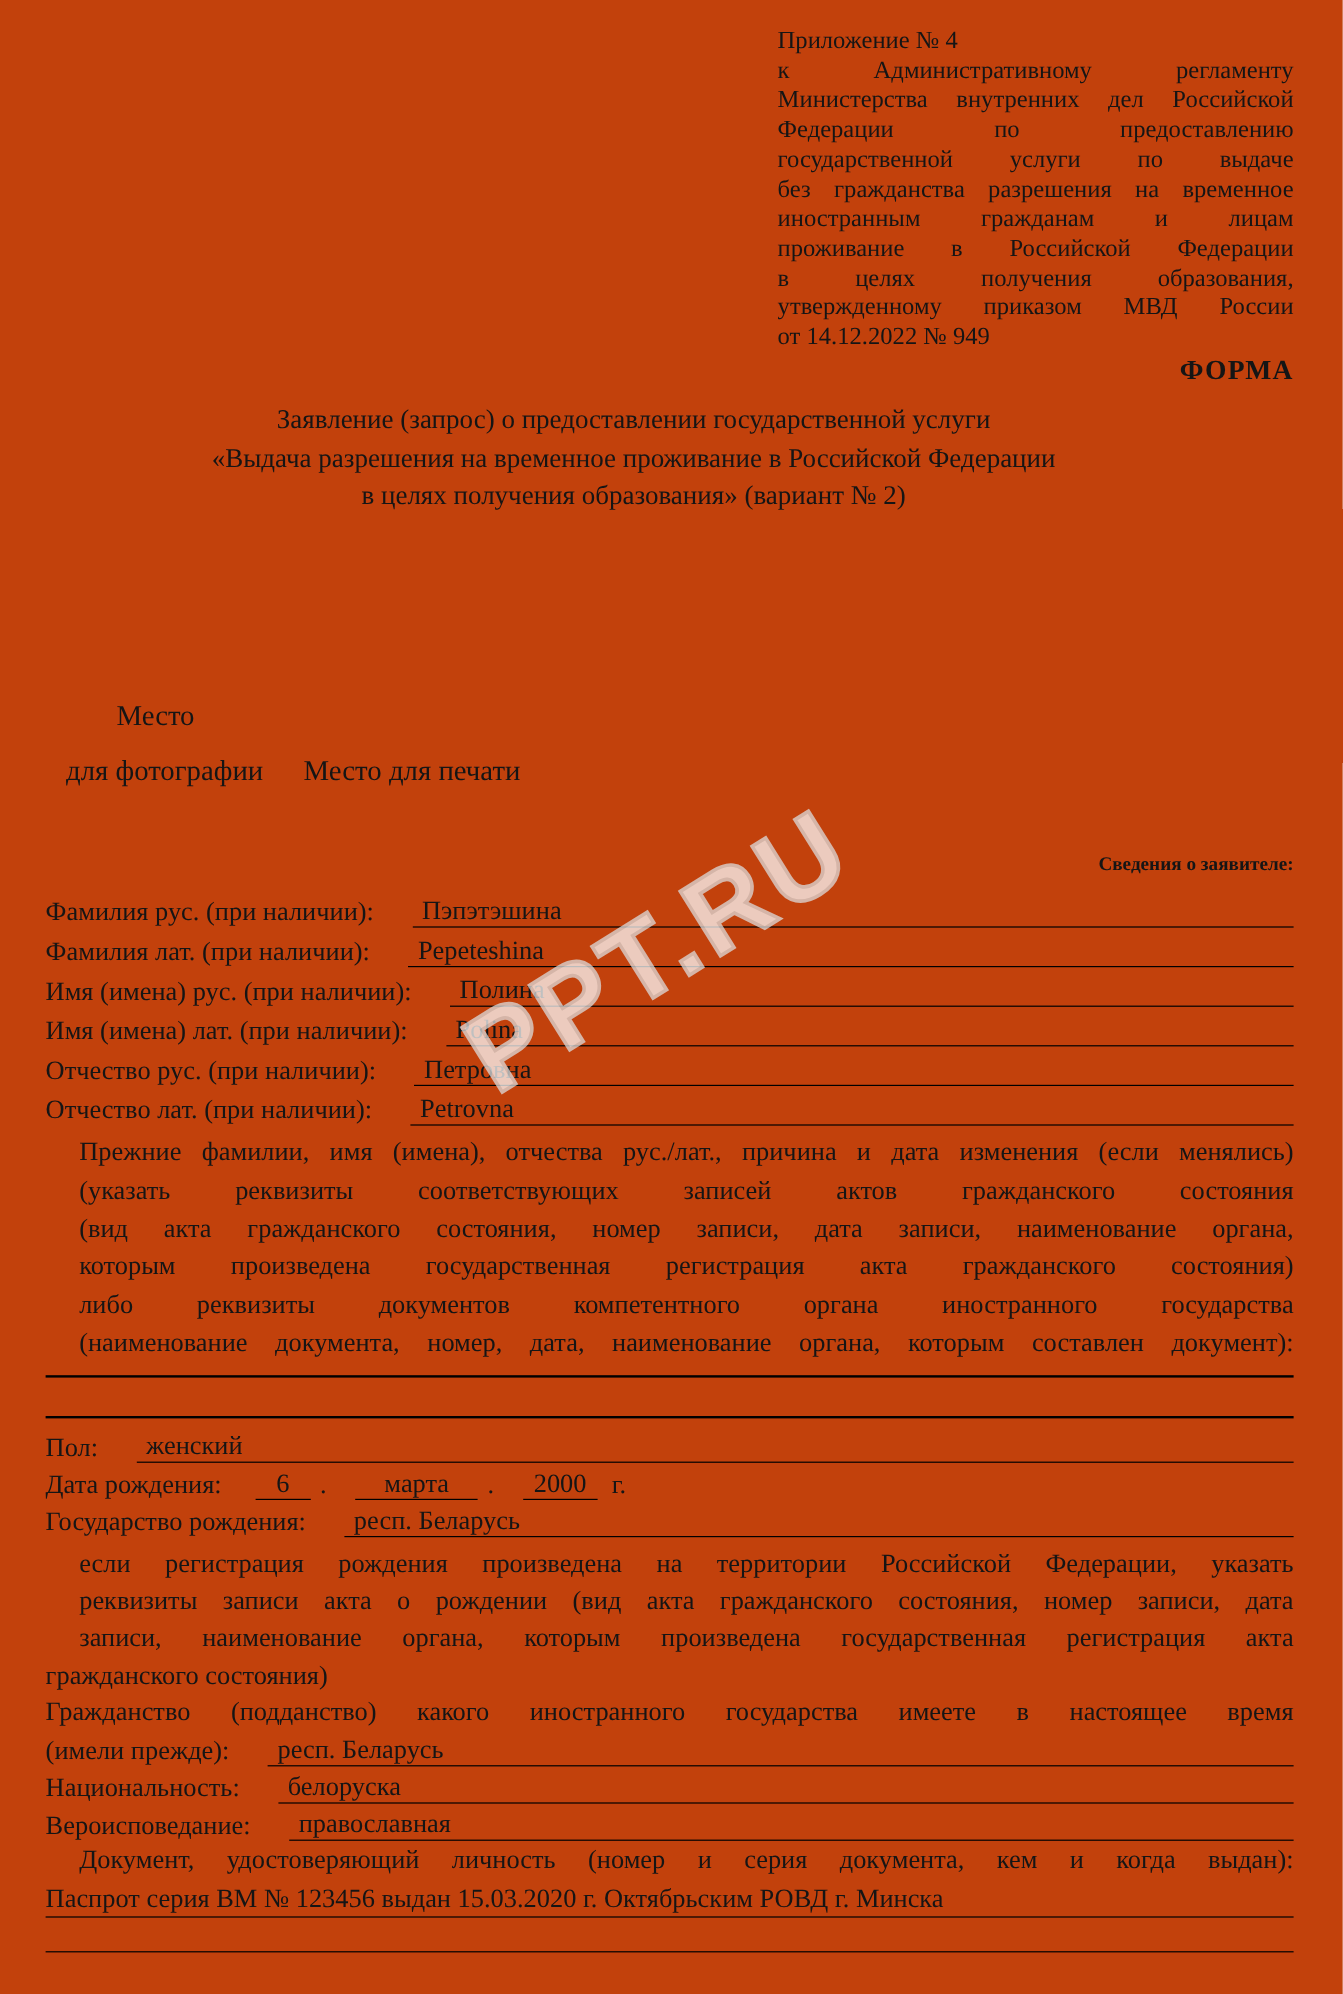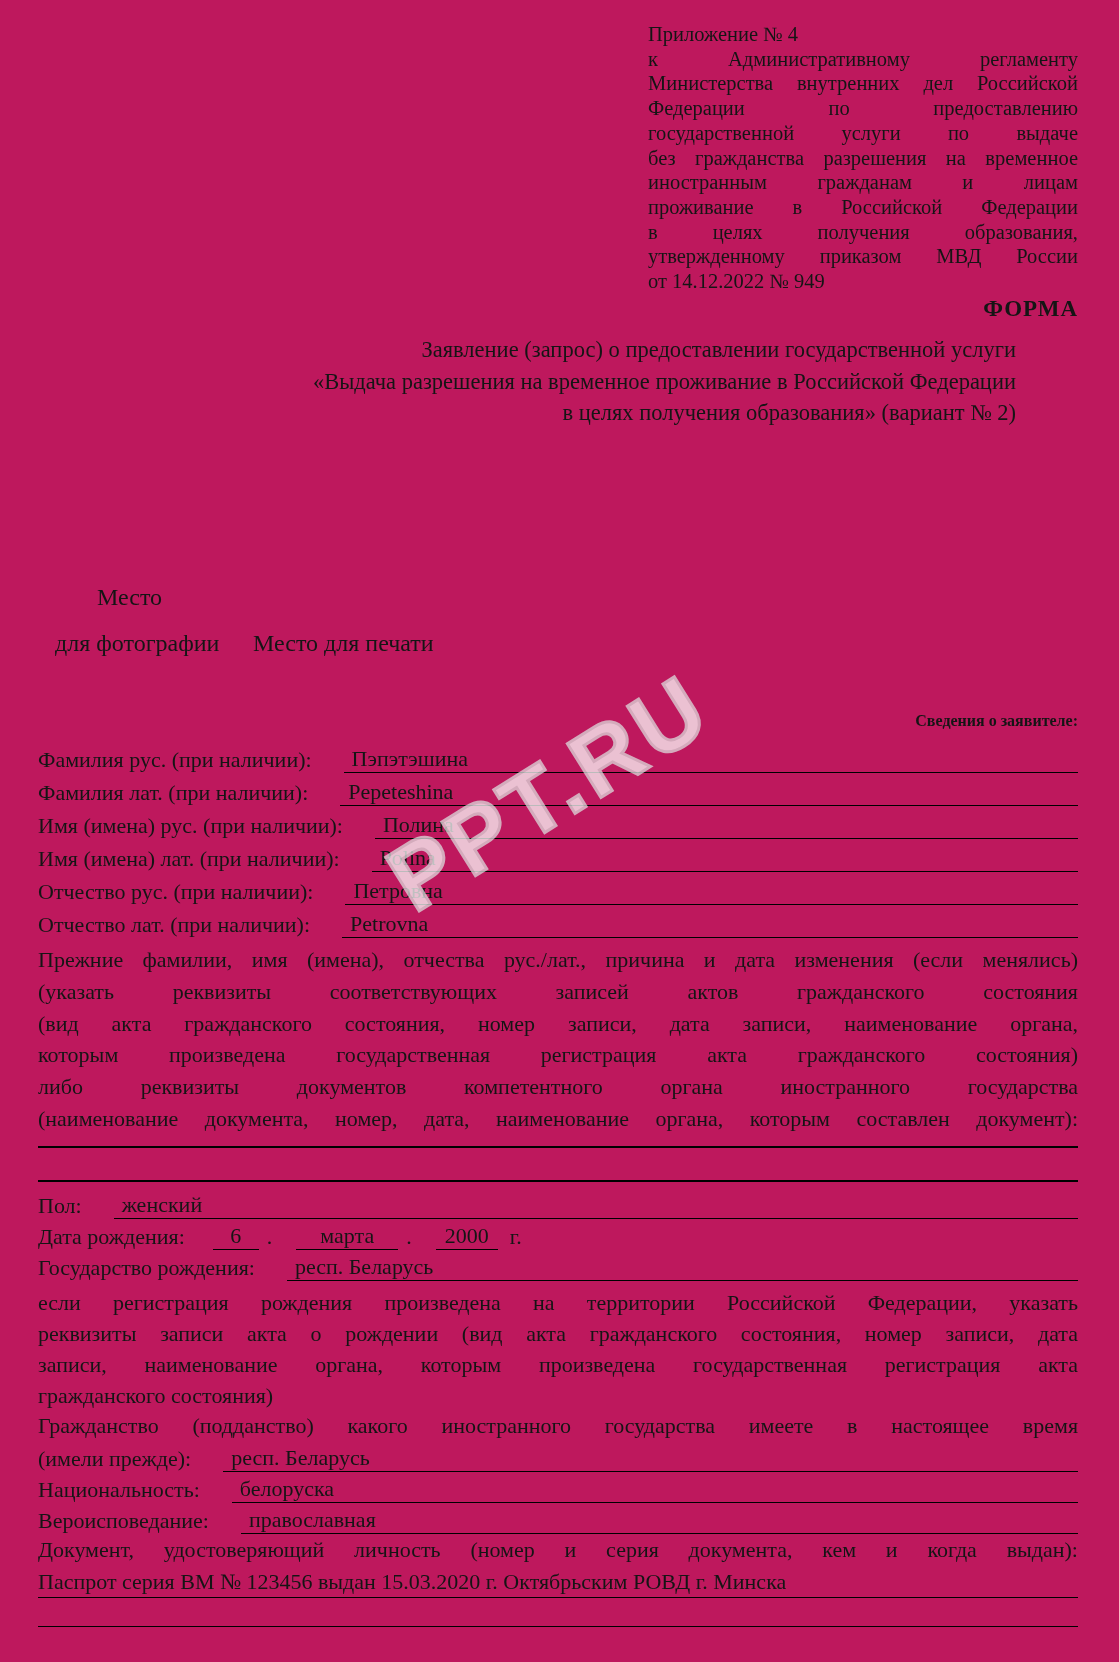--- a/index.html
+++ b/index.html
@@ -1,31 +1,31 @@
 <!DOCTYPE html>
 <html><head>
 <meta charset="utf-8">
 <style>
   html,body { margin:0; padding:0; background:#f2f2f2; }
   .page {
     position:relative; width:1119px; height:1662px; margin:0 auto;
-    background:#be185d; overflow:hidden;
+    background:#c2410c; overflow:hidden;
     font-family:"Liberation Serif","DejaVu Serif",serif; color:#151515;
   }
 
   
   .header-note { position:absolute; left:648px; top:22px; width:430px;
     font-size:20.5px; line-height:24.7px; }
   .header-note .jl { text-align:justify; text-align-last:justify; }
 
   .forma { position:absolute; left:648px; top:296px; width:430px;
     text-align:right; font-weight:700; font-size:23px; letter-spacing:1px; }
 
   .title { position:absolute; left:40px; top:334px; width:976px;
-    text-align:right; font-size:22.5px; line-height:31.5px; }
+    text-align:center; font-size:22.5px; line-height:31.5px; }
 
   .stamp { position:absolute; font-size:24px; white-space:nowrap; }
   .stamp.s1 { left:97px;  top:584px; }
   .stamp.s2 { left:55px;  top:630px; }
   .stamp.s3 { left:253px; top:630px; }
 
   
   .watermark {
     position:absolute; left:330px; top:740px; width:440px; height:110px;
     transform:rotate(-32deg);
@@ -38,21 +38,21 @@
   .main { position:absolute; left:38px; top:704px; width:1040px; font-size:22px; z-index:2; }
 
   .sec-heading { font-weight:700; font-size:16px; line-height:34px; height:36px;text-align:right; }
 
   .frow { display:flex; align-items:flex-end; height:33px;gap:24px; }
   .frow.h31 { height:31px; }
   .frow .lbl { white-space:nowrap; }
   .frow .val { flex:1 1 auto; border-bottom:1.5px solid #000;
     margin-left:8px; padding-left:8px; white-space:nowrap; }
 
-  .jline { text-align:justify; text-align-last:justify; line-height:31.8px; }
+  .jline { text-align:justify; text-align-last:justify; line-height:31.8px;margin-left:28px; }
   .lline { line-height:31.8px; }
   .para1 { margin-top:6px; }
   .para2 { margin-top:6px; }
   .para2 .jline, .para2 .lline { line-height:31px; }
 
   .blank1 { height:11px; border-bottom:2px solid #000; }
   .blank2 { height:32px; border-bottom:2px solid #000; }
   .blank3 { height:28px; border-bottom:1.5px solid #000; }
 
   .sexrow { margin-top:6px; }

